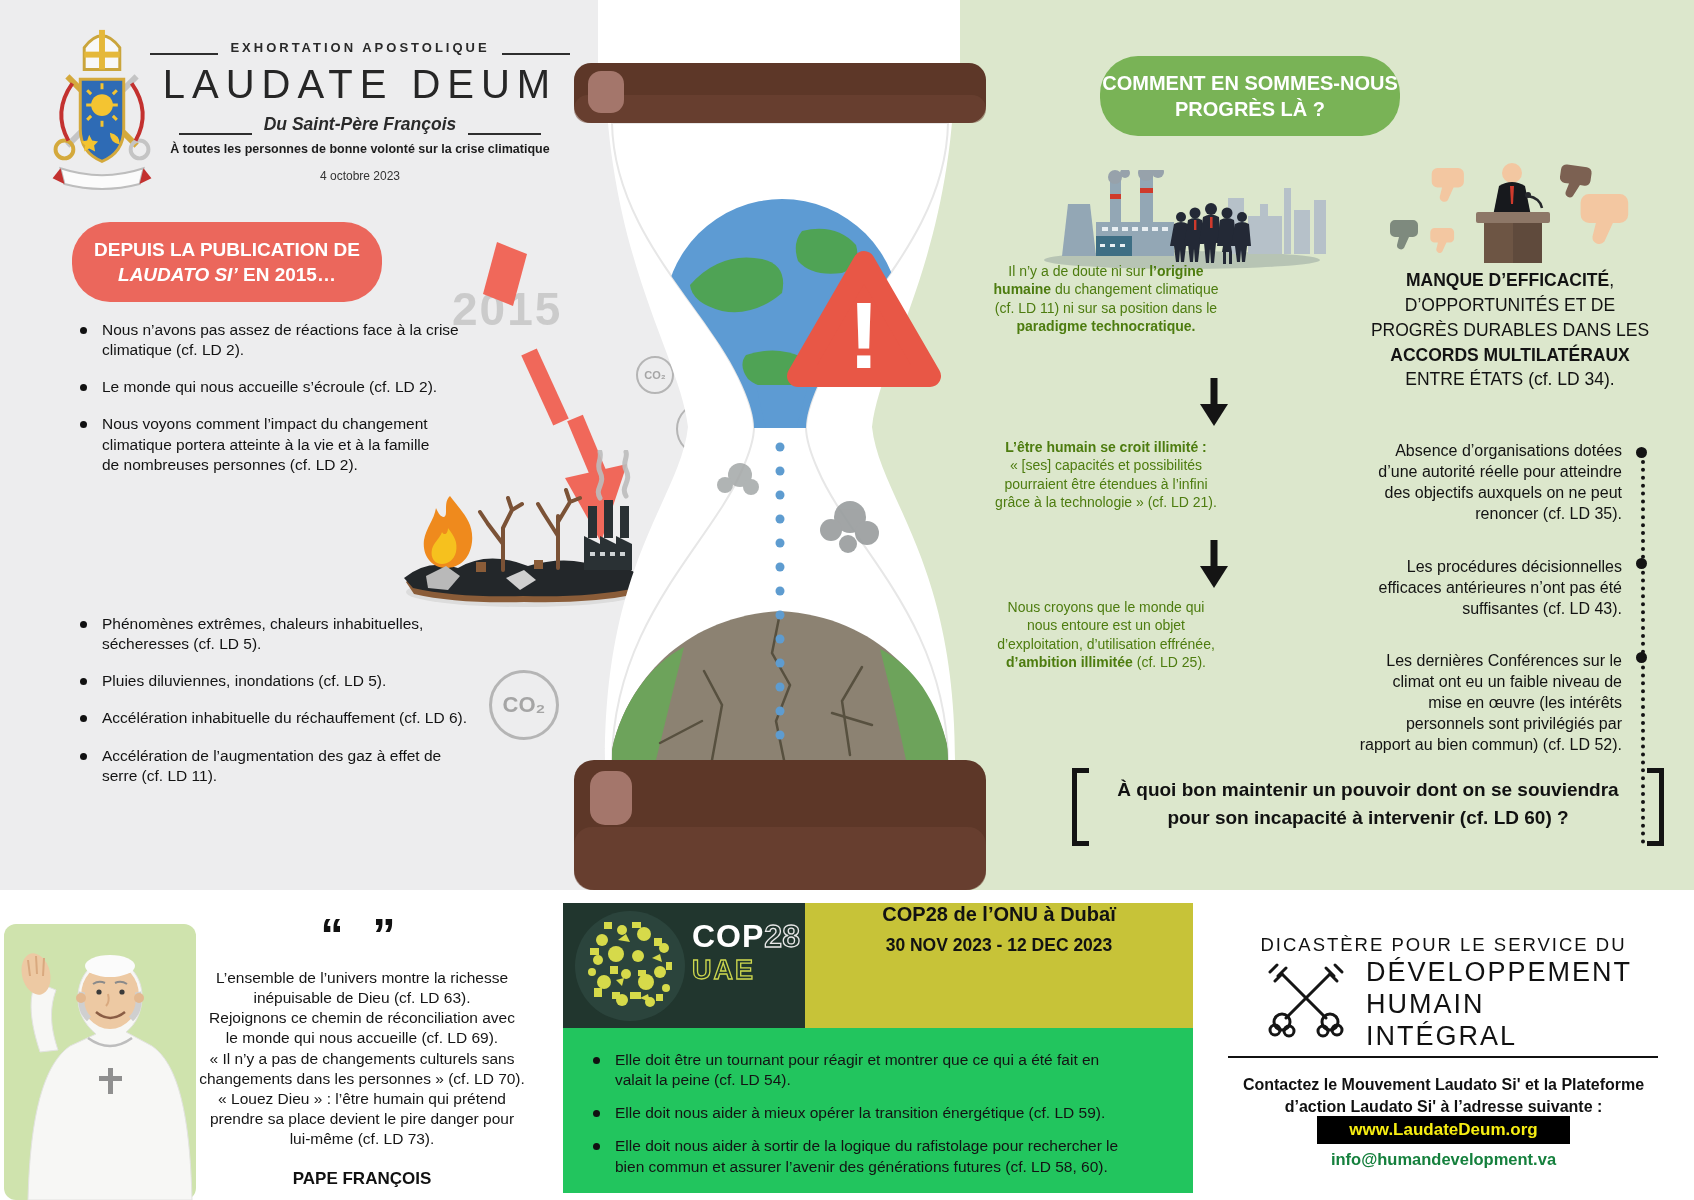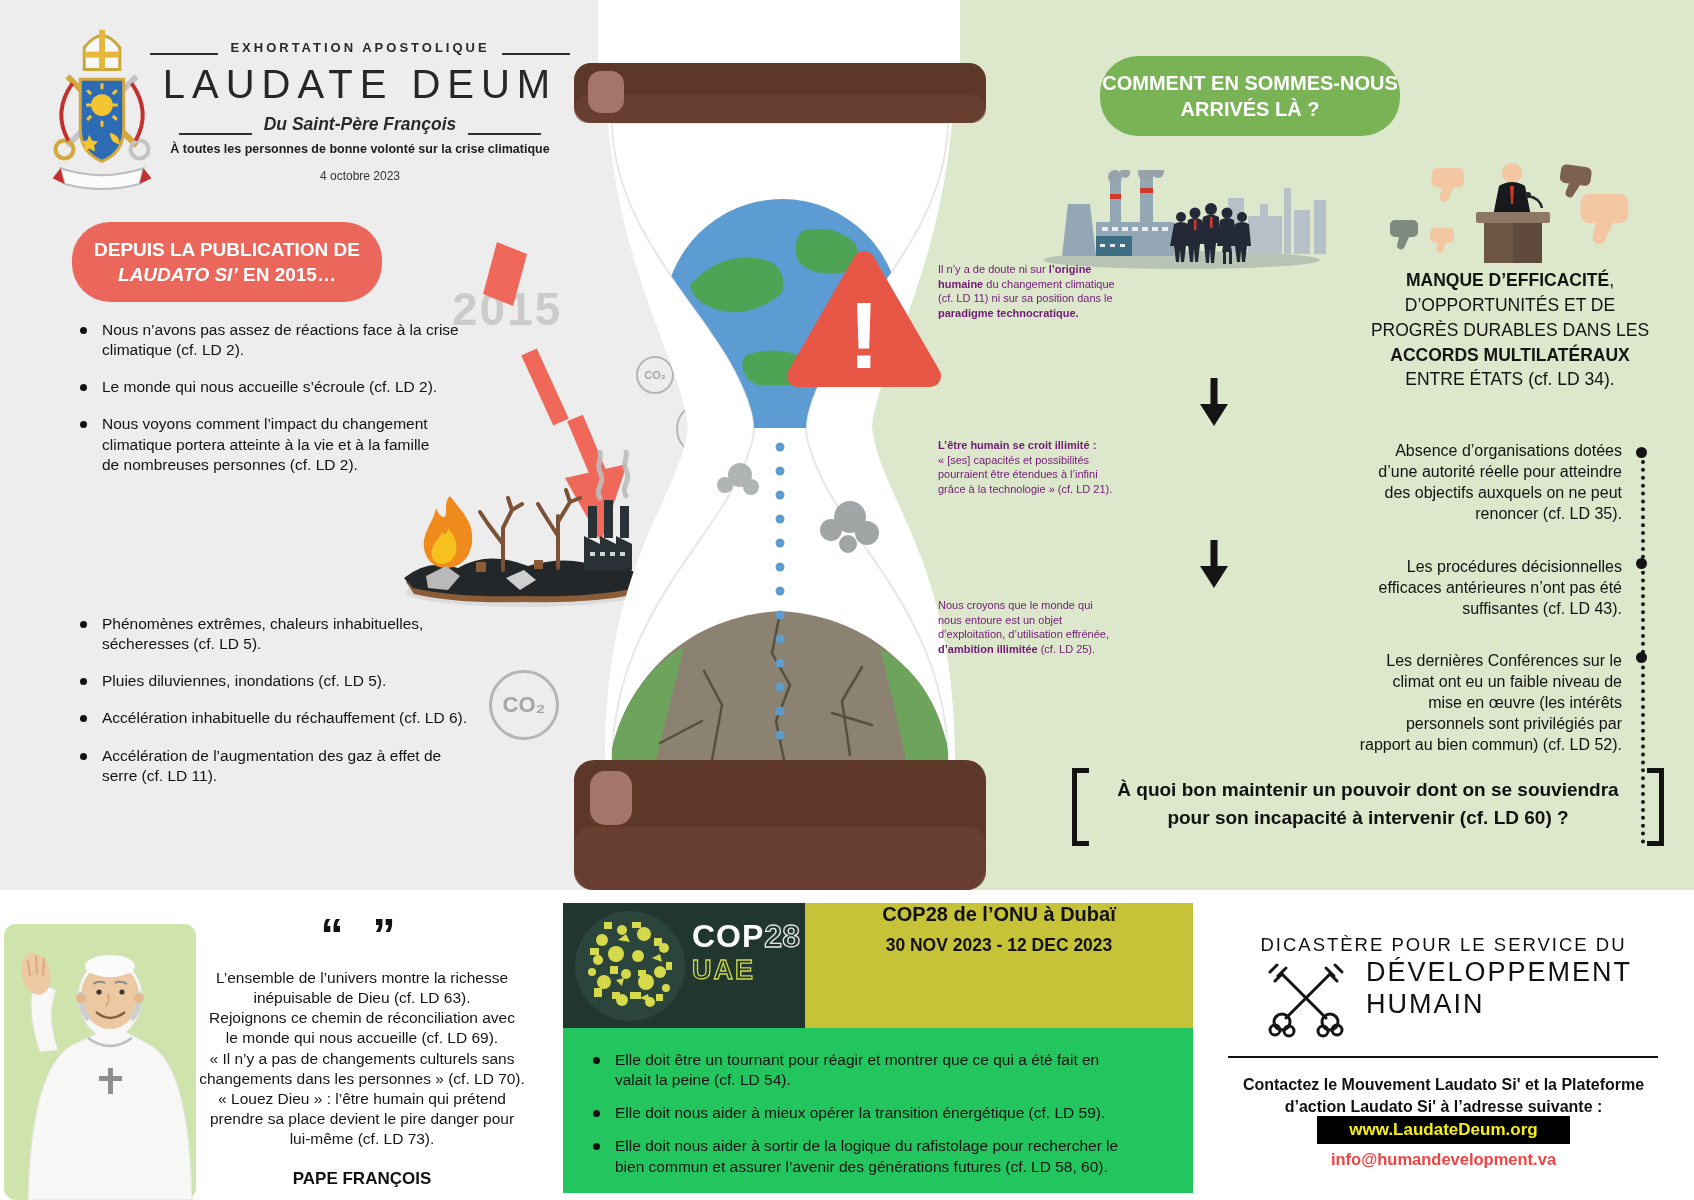--- a/index.html
+++ b/index.html
@@ -27,21 +27,21 @@
   
   .bullets{list-style:none;margin:0;padding:0;}
   .bullets li{position:relative;padding-left:30px;margin-bottom:17px;white-space:pre-line;
               font-size:15.5px;line-height:1.3;color:#131313;}
   .bullets li::before{content:"";position:absolute;left:8px;top:7px;width:7px;height:7px;border-radius:50%;background:#111;}
   .cop-bullets li{font-size:15.5px;margin-bottom:13px;}
   
   .year{font-size:46px;font-weight:bold;color:#cbcbcb;letter-spacing:2px;}
   .co2{border:2px solid #b5b5b5;color:#a5a5a5;border-radius:50%;display:flex;align-items:center;
        justify-content:center;font-weight:bold;box-sizing:border-box;}
-  .flow{white-space:pre-line;text-align:left;font-size:11px;line-height:1.32;color:#701a75;}
+  .flow{white-space:pre-line;text-align:center;font-size:14px;line-height:1.32;color:#4d7c0f;}
   .tl-item{white-space:pre-line;text-align:right;font-size:16px;line-height:1.32;color:#131313;}
   .manque{white-space:pre-line;text-align:center;font-size:17.5px;line-height:1.42;color:#131313;}
   .tl-line{border-left:4px dotted #141414;width:0;}
   .tl-dot{width:11px;height:11px;border-radius:50%;background:#141414;}
   .bracket{padding:8px 34px 0 34px;box-sizing:border-box;}
   .bracket::before{content:"";position:absolute;left:0;top:0;bottom:0;width:17px;box-sizing:border-box;
       border-left:5px solid #141414;border-top:5px solid #141414;border-bottom:5px solid #141414;}
   .bracket::after{content:"";position:absolute;right:0;top:0;bottom:0;width:17px;box-sizing:border-box;
       border-right:5px solid #141414;border-top:5px solid #141414;border-bottom:5px solid #141414;}
   .bracket-text{font-weight:bold;font-size:19px;line-height:1.45;text-align:center;white-space:pre-line;color:#111;}
@@ -57,21 +57,21 @@
   .cop-dates{font-size:17.5px;font-weight:bold;color:#121212;}
   .coplogo-row{display:flex;align-items:baseline;}
   .coplogo-cop{font-size:32px;font-weight:bold;color:#fff;letter-spacing:1px;}
   .coplogo-28{font-size:32px;font-weight:bold;color:transparent;-webkit-text-stroke:1.3px #e8e8e8;}
   .coplogo-uae{font-size:27px;font-weight:bold;color:transparent;-webkit-text-stroke:1.3px #cdd74e;letter-spacing:2px;}
   
   .dic-kicker{font-size:18.5px;letter-spacing:2px;color:#111;}
   .dic-line{font-size:27px;letter-spacing:2px;line-height:32px;color:#111;}
   .dic-contact{font-size:16px;font-weight:bold;line-height:1.35;color:#111;}
   .dic-badge{display:inline-block;background:#000;color:#f7ee12;font-weight:bold;font-size:17px;padding:4px 32px;}
-  .dic-email{font-size:16.5px;font-weight:bold;color:#ef4444;}
+  .dic-email{font-size:16.5px;font-weight:bold;color:#15803d;}
   .divider{background:#111;height:2px;}
 </style>
 </head>
 <body>
 
 <div class="canvas">
 
   <div class="abs bg-gray"></div>
   <div class="abs bg-green"></div>
   <div class="abs bg-topwhite"></div>
@@ -258,21 +258,21 @@
     <rect x="40" y="716" width="42" height="54" rx="15" fill="#a4766b"></rect>
   </svg>
 
   <svg class="abs" style="left:786px;top:246px" width="156" height="152" viewBox="0 0 156 152">
     <polygon points="78,16 144,130 12,130" fill="#e85746" stroke="#e85746" stroke-width="22" stroke-linejoin="round"></polygon>
     <text x="78" y="122" text-anchor="middle" font-size="94" font-weight="bold" fill="#ffffff" font-family="Liberation Sans, sans-serif">!</text>
   </svg>
 
   <div class="abs pill pill-green" style="left:1100px;top:56px;width:300px;height:80px;font-size:20px">
     <span class="pre">COMMENT EN SOMMES-NOUS
-ARRIVÉS LÀ ?</span>
+PROGRÈS LÀ ?</span>
   </div>
 
   <svg class="abs" style="left:1032px;top:170px" width="300" height="100" viewBox="0 0 300 100">
     <ellipse cx="150" cy="90" rx="138" ry="9" fill="#aebcae" opacity="0.8"></ellipse>
     <g fill="#b6c1c9">
       <rect x="196" y="28" width="16" height="56"></rect>
         <rect x="216" y="46" width="34" height="38"></rect>
       <rect x="252" y="18" width="7" height="66"></rect>
         <rect x="262" y="40" width="16" height="44"></rect>
       <rect x="282" y="30" width="12" height="54"></rect>
@@ -511,20 +511,21 @@
         <circle cx="19" cy="72" r="5"></circle>
         <circle cx="33" cy="73" r="5"></circle>
       <circle cx="74" cy="64" r="8"></circle>
         <circle cx="81" cy="72" r="5"></circle>
         <circle cx="67" cy="73" r="5"></circle>
     </g>
   </svg>
   <div class="abs" style="left:1366px;top:956px">
     <div class="dic-line">DÉVELOPPEMENT</div>
     <div class="dic-line">HUMAIN</div>
+    <div class="dic-line">INTÉGRAL</div>
   </div>
   <div class="abs divider" style="left:1228px;top:1056px;width:430px"></div>
   <div class="abs c dic-contact pre" style="left:1193px;top:1074px;width:501px">Contactez le Mouvement Laudato Si' et la Plateforme
 d’action Laudato Si' à l’adresse suivante :</div>
   <div class="abs c" style="left:1193px;top:1116px;width:501px">
     <span class="dic-badge">www.LaudateDeum.org</span>
   </div>
   <div class="abs c dic-email" style="left:1193px;top:1150px;width:501px">info@humandevelopment.va</div>
 
 </div>

